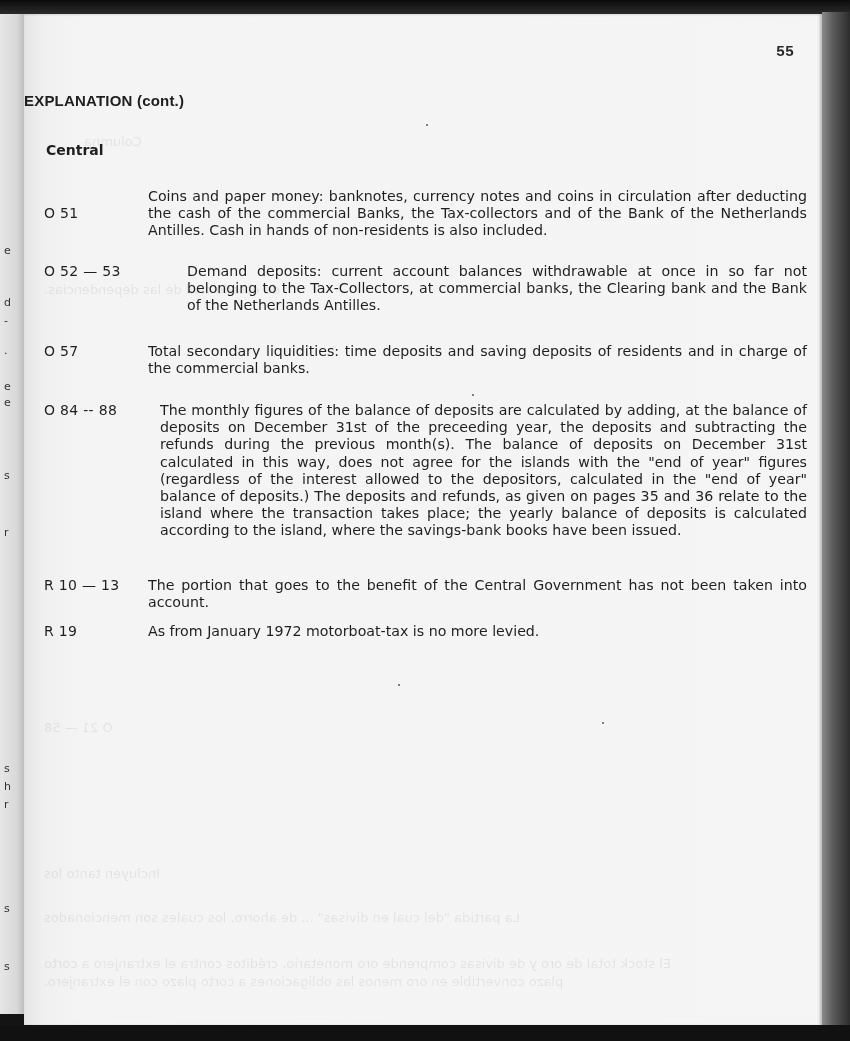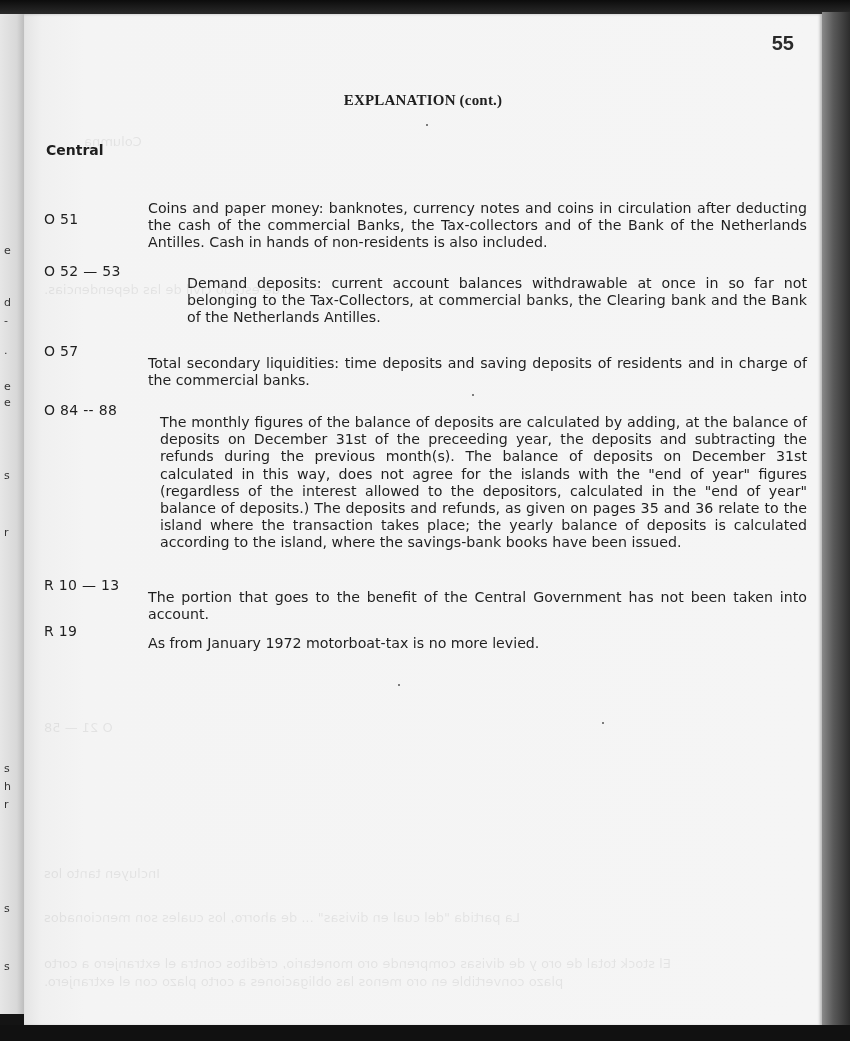--- a/index.html
+++ b/index.html
@@ -43,34 +43,33 @@
       box-shadow: inset -2px 0 3px rgba(0,0,0,0.25);
     }
     .bottom-band {
       position: absolute;
       left: 0; bottom: 0;
       width: 850px; height: 16px;
       background: #111;
     }
     .page-number {
       position: absolute;
-      top: 18px;
+      top: 30px;
       right: 28px;
-      font-family: Liberation Sans, sans-serif;
-      font-size: 20px;
+      font-family: Liberation Mono, monospace;
+      font-size: 15px;
       font-weight: bold;
       color: #2a2a2a;
     }
     .title {
       position: absolute;
       top: 78px;
       left: 0;
       width: 798px;
-      text-align: center;
-      font-family: Liberation Serif, serif;
+      font-family: Liberation Sans, sans-serif;
       font-weight: bold;
       font-size: 15px;
       color: #1e1e1e;
       letter-spacing: 0.2px;
     }
     .column-label {
       position: absolute;
       top: 128px;
       left: 22px;
       font-family: "DejaVu Sans", sans-serif;
@@ -92,21 +91,20 @@
       width: 104px;
       flex: 0 0 104px;
       white-space: nowrap;
       font-size: 14px;
       letter-spacing: 0.3px;
     }
     .entry .desc {
       flex: 1;
       text-align: justify;
       padding-right: 15px;
-      margin-top: 12px;
     }
     .bleed {
       position: absolute;
       font-family: "DejaVu Sans", sans-serif;
       font-size: 13px;
       color: rgba(0,0,0,0.07);
       transform: scaleX(-1);
       white-space: nowrap;
     }
     .margin-mark {

